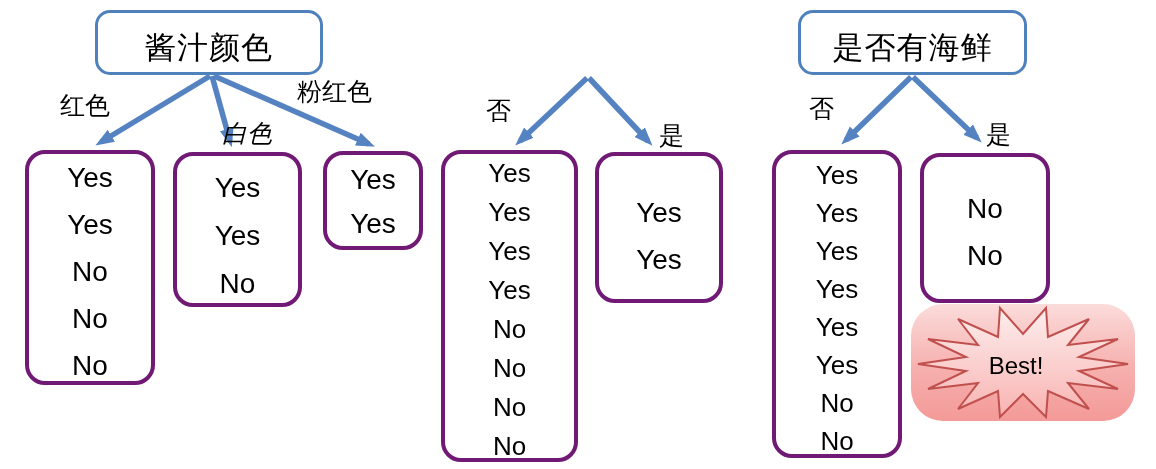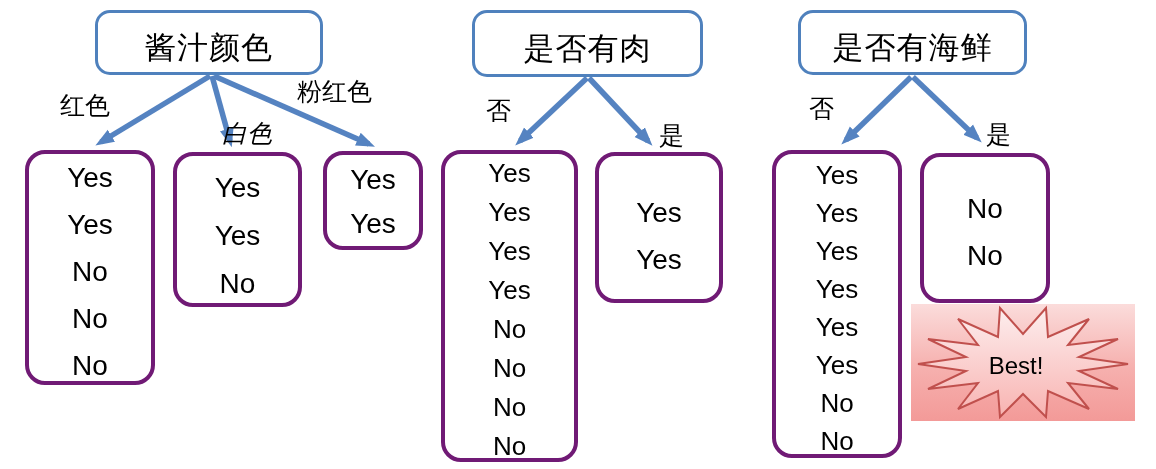--- a/index.html
+++ b/index.html
@@ -82,23 +82,20 @@
     <span class="val">Yes</span>
     <span class="val">Yes</span>
     <span class="val">No</span>
   </div>
 
   <div class="abs leaf-box lh44" style="left:323px;top:151px;width:100px;height:99px;padding-top:3px;">
     <span class="val">Yes</span>
     <span class="val">Yes</span>
   </div>
 
-  <div class="abs header-box" style="left:472px;top:10px;width:231px;height:67px;">
-    <span>是否有肉</span>
-  </div>
 
   <div class="abs branch-label" style="left:486px;top:94px;">否</div>
   <div class="abs branch-label" style="left:659px;top:119px;">是</div>
 
   <div class="abs leaf-box lh39" style="left:441px;top:150px;width:137px;height:312px;">
     <span class="val">Yes</span>
     <span class="val">Yes</span>
     <span class="val">Yes</span>
     <span class="val">Yes</span>
     <span class="val">No</span>
@@ -128,21 +125,21 @@
     <span class="val">Yes</span>
     <span class="val">No</span>
     <span class="val">No</span>
   </div>
 
   <div class="abs leaf-box lh47" style="left:920px;top:153px;width:130px;height:150px;padding-top:28px;">
     <span class="val">No</span>
     <span class="val">No</span>
   </div>
 
-  <div class="abs badge-rect" style="left:911px;top:304px;width:224px;height:117px;">
+  <div class="abs badge-rect" style="left:911px;top:304px;width:224px;height:117px;border-radius:32px;">
     <svg width="224" height="117" viewBox="0 0 224 117">
       <defs>
         <linearGradient id="starfill" x1="0" y1="0" x2="0" y2="1">
           <stop offset="0" stop-color="#fdeeee"></stop>
           <stop offset="1" stop-color="#f8b3b1"></stop>
         </linearGradient>
       </defs>
       <polygon points="217,60 168,67 207,85 157,79 178,105 137,87 135,113 112,90 89,113 87,87 47,105 67,79 17,85 55,67 7,60 55,53 17,35 67,41 47,15 87,33 89,4 112,30 135,4 137,33 178,15 157,41 207,35 168,53" fill="url(#starfill)" stroke="#c0504d" stroke-width="2" stroke-linejoin="miter"></polygon>
       <text x="105" y="70" text-anchor="middle" font-size="24" fill="#000000">Best!</text>
     </svg>

